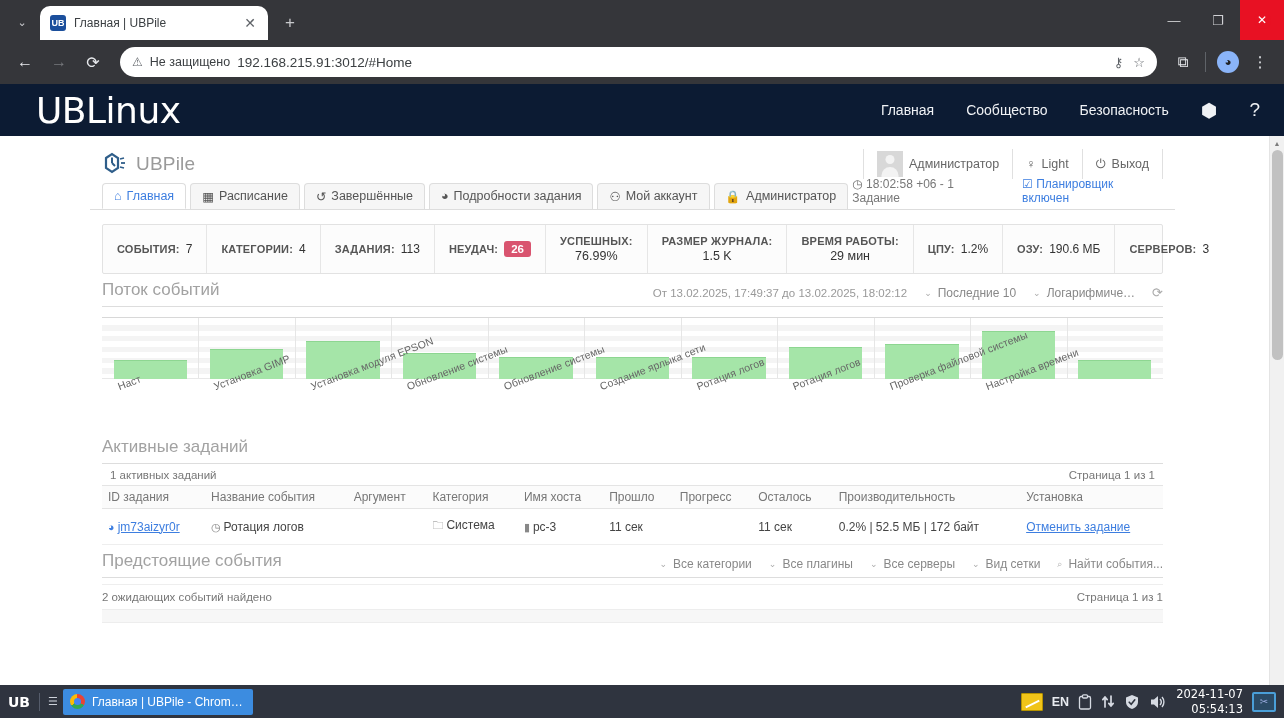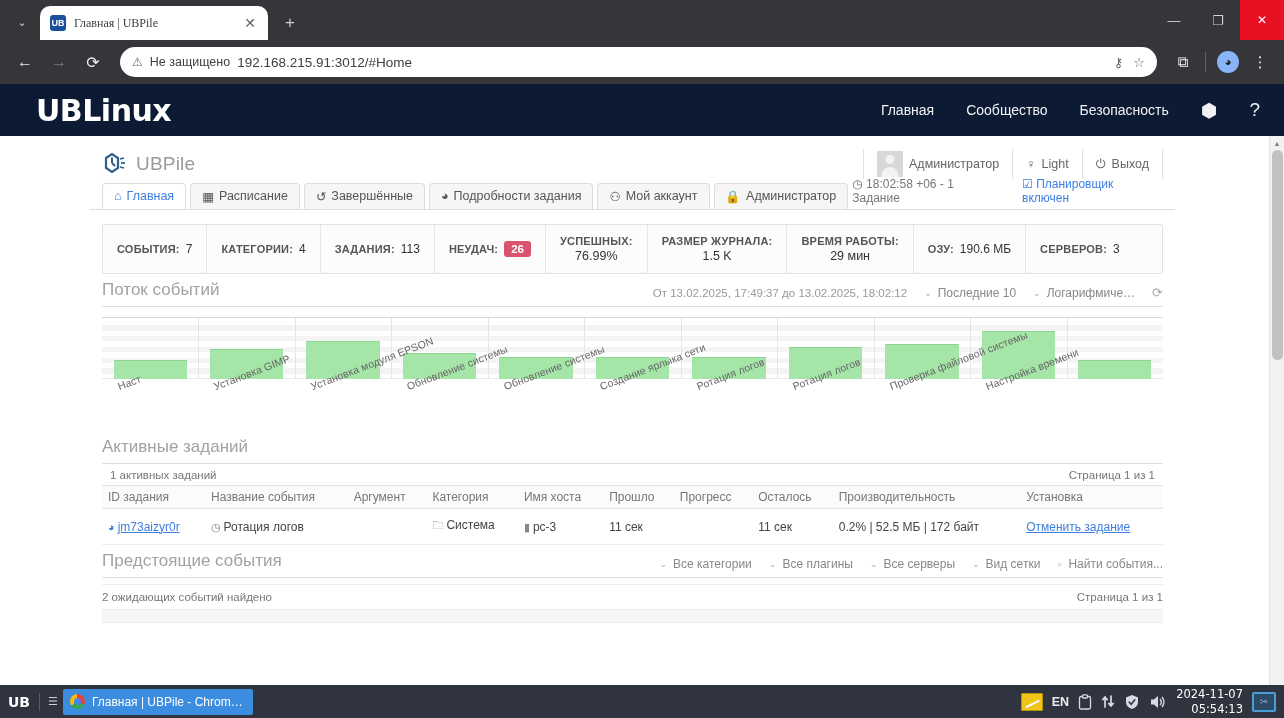--- a/index.html
+++ b/index.html
@@ -26,21 +26,21 @@
     display: flex; align-items: center; padding: 0 10px; gap: 8px;
     position: relative;
   }
   .tab-favicon {
     width: 16px; height: 16px; border-radius: 3px; background: #1b4f9c;
     color: #fff; font-size: 9px; font-weight: bold; display: flex;
     align-items: center; justify-content: center; flex: 0 0 auto;
   }
   .tab-title {
     flex: 1; font-size: 12px; color: #3c4043; white-space: nowrap;
-    overflow: hidden; text-overflow: ellipsis; font-family: Liberation Serif, serif;
+    overflow: hidden; text-overflow: ellipsis;
   }
   .tab-close { color: #5f6368; font-size: 14px; line-height: 1; padding: 2px; }
   .new-tab-btn {
     width: 28px; height: 28px; margin: 0 0 3px 8px; color: #c8c9cc;
     font-size: 17px; display: flex; align-items: center; justify-content: center;
   }
   .win-controls {
     position: absolute; right: 0; top: 0; height: 40px; display: flex;
     align-items: center;
   }
@@ -88,21 +88,21 @@
     position: relative; width: 1284px; height: 601px; background: #fff;
     overflow: hidden;
   }
 
   
   .ub-header {
     height: 52px; background: #0c1b33; display: flex; align-items: center;
     padding: 0 24px 0 36px;
   }
   .ub-logo {
-    font-size: 30px; font-weight: bold; color: #fff; letter-spacing: -0.5px;
+    font-size: 36px; font-weight: normal; color: #fff; letter-spacing: -0.5px;
     font-family: "DejaVu Sans", sans-serif;
   }
   .ub-nav { margin-left: auto; display: flex; align-items: center; gap: 32px; }
   .ub-nav a {
     color: #f0f2f5; font-size: 14px; text-decoration: none; white-space: nowrap;
   }
   .ub-nav .cube { font-size: 19px; }
   .ub-nav .qmark { font-size: 19px; }
 
   
@@ -455,20 +455,24 @@
             <span class="lbl">УСПЕШНЫХ:</span>
             <span class="val">76.99%</span>
           </div>
           <div class="stat stacked">
             <span class="lbl">РАЗМЕР ЖУРНАЛА:</span>
             <span class="val">1.5 K</span>
           </div>
           <div class="stat stacked">
             <span class="lbl">ВРЕМЯ РАБОТЫ:</span>
             <span class="val">29 мин</span>
+          </div>
+          <div class="stat">
+            <span class="lbl">ЦПУ:</span>
+            <span class="val">1.2%</span>
           </div>
           <div class="stat">
             <span class="lbl">ОЗУ:</span>
             <span class="val">190.6 МБ</span>
           </div>
           <div class="stat">
             <span class="lbl">СЕРВЕРОВ:</span>
             <span class="val">3</span>
           </div>
         </div>

